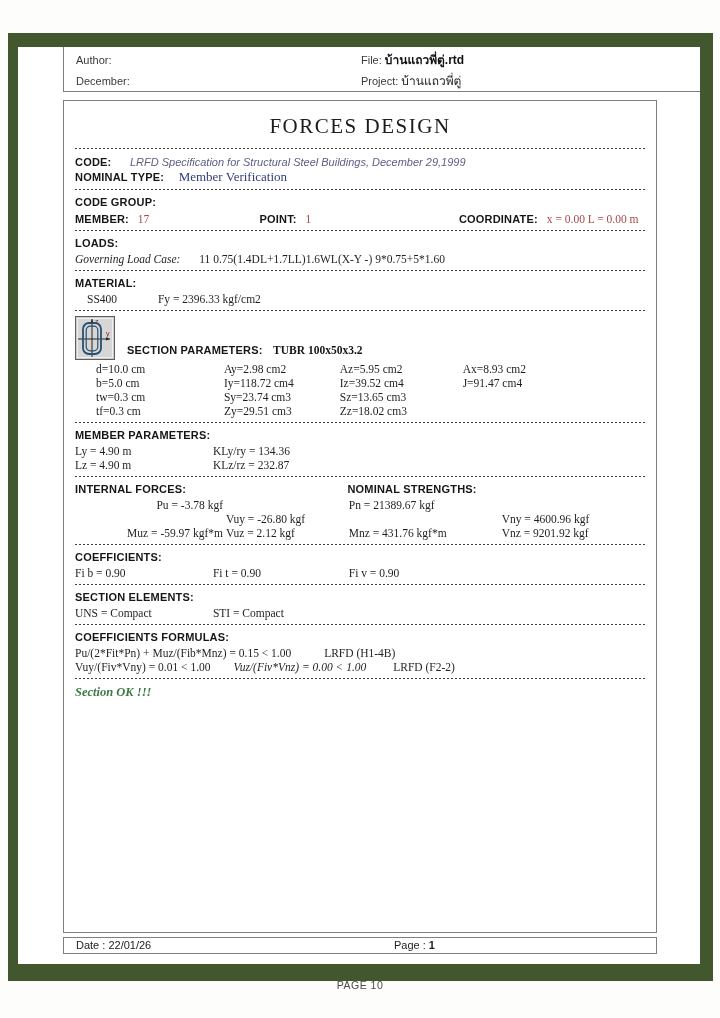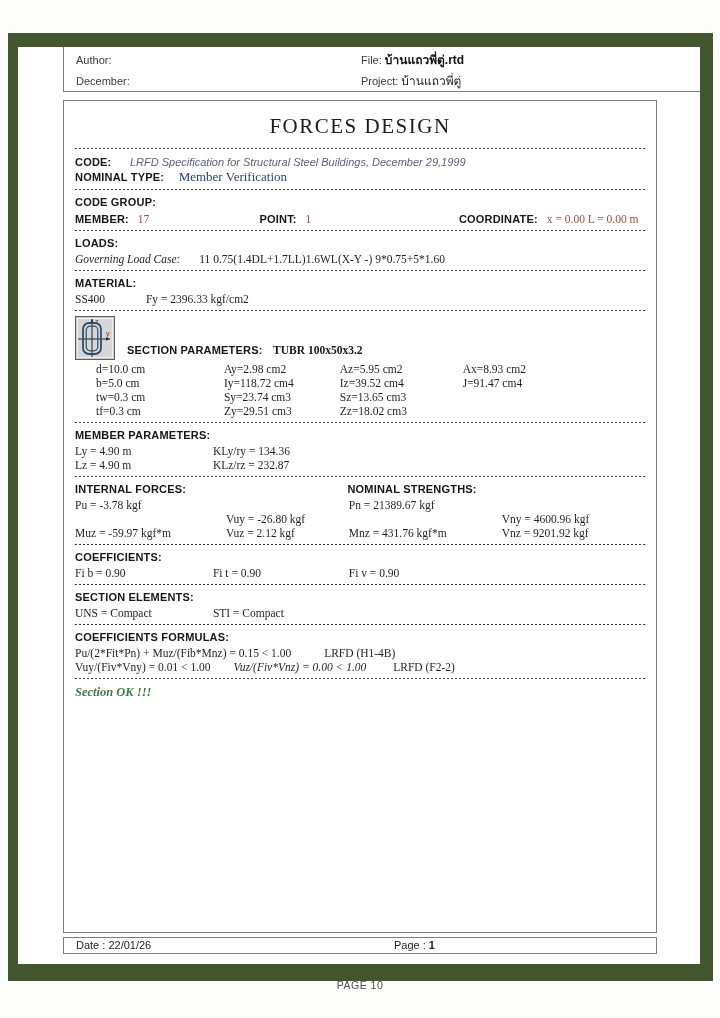--- a/index.html
+++ b/index.html
@@ -21,22 +21,22 @@
 
   .doc-title { text-align:center; font-family:"Liberation Serif", serif; font-size:21px; letter-spacing:1.5px; color:#1c1c1c; margin:7px 0 9px 0; }
 
   .dash { height:1px; margin:5px 0 5px 0;
           background-image:repeating-linear-gradient(90deg,#3c3c3c 0 2px,transparent 2px 4px); }
 
   .lbl { font-weight:bold; font-size:11px; color:#161616; letter-spacing:.2px; }
   .serif { font-family:"Liberation Serif", serif; font-size:11.5px; color:#1f1f1f; }
   .row { line-height:14px; min-height:14px; white-space:nowrap; }
   .cell { display:inline-block; vertical-align:top; }
-  .w68 {width:68px;} .w125{width:125px;margin-left:21px;} .w113{width:113px;} .w120{width:120px;}
-  .w135{width:135px;} .w133{width:133px;} .w148{width:148px;} .w150{width:150px;}
+  .w68 {width:68px;margin-left:12px;} .w125{width:125px;margin-left:21px;} .w113{width:113px;} .w120{width:120px;}
+  .w135{width:135px;} .w133{width:133px;} .w148{width:148px;text-align:right;} .w150{width:150px;}
   .w180{width:180px;} .w195{width:195px;} .w268{width:268px;}
 
   .it { font-style:italic; }
   .blue-it { color:#5d5d83; font-style:italic; font-size:11px; }
   .navy { color:#2e3d7c; font-family:"Liberation Serif", serif; font-size:13px; }
   .red  { color:#a84848; font-family:"Liberation Serif", serif; font-size:11.5px; }
   .result { color:#3c7a46; font-family:"Liberation Serif", serif; font-weight:bold; font-style:italic; font-size:12.5px; margin-top:6px; }
 
   .icon-row { display:flex; align-items:flex-end; margin:3px 0 2px 0; }
   .sec-icon { width:40px; height:44px; margin-right:12px; flex:0 0 auto; }

